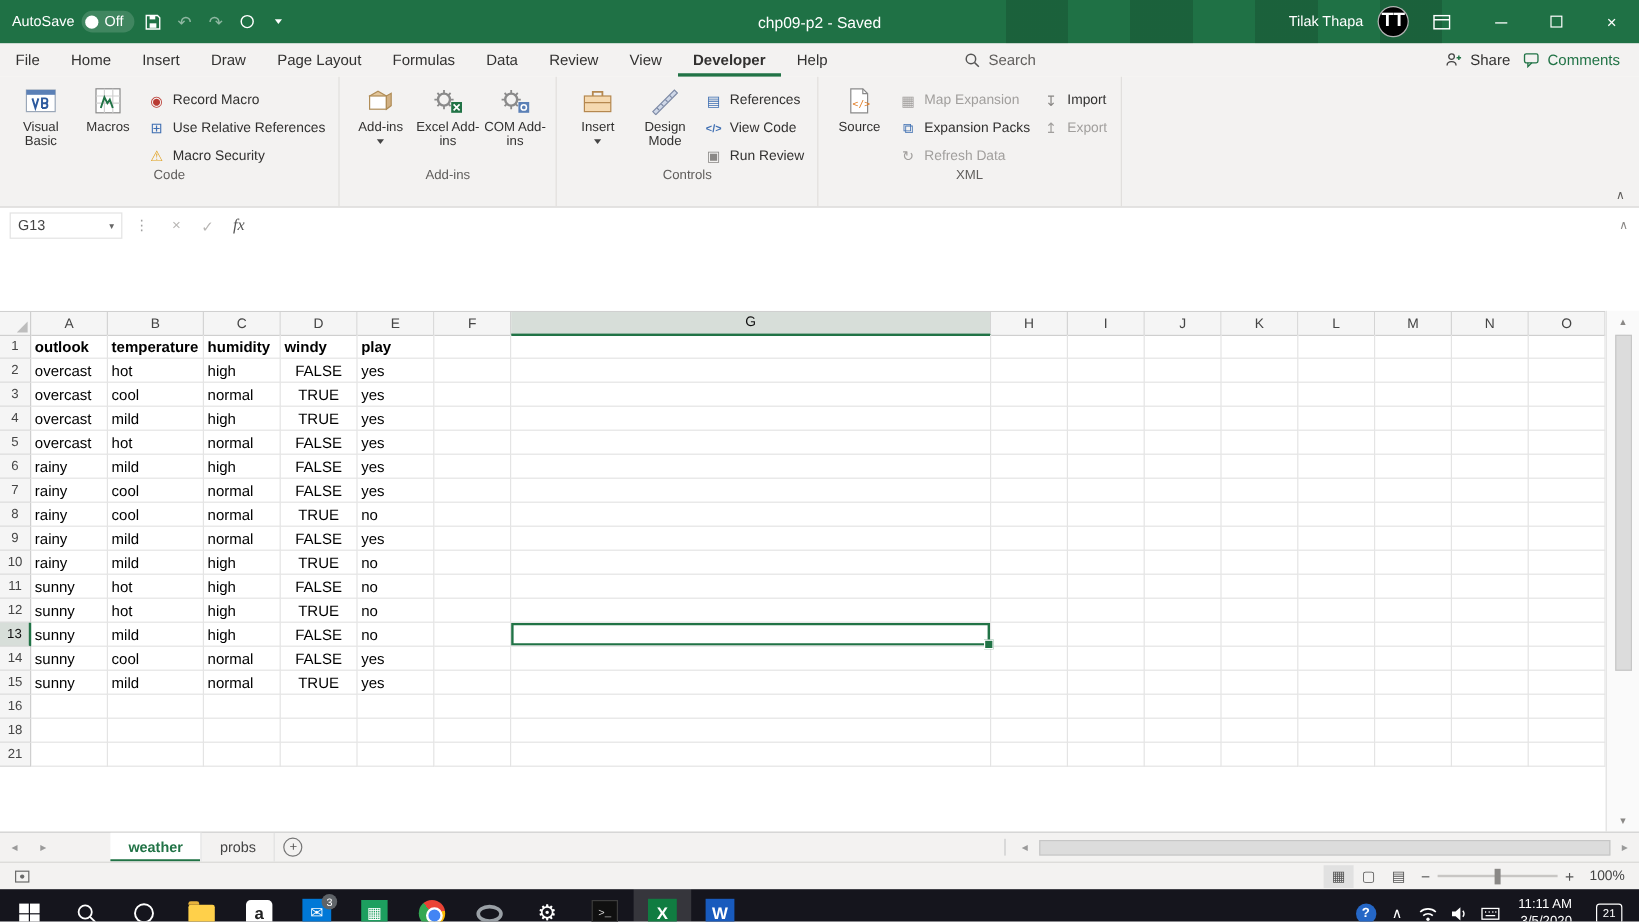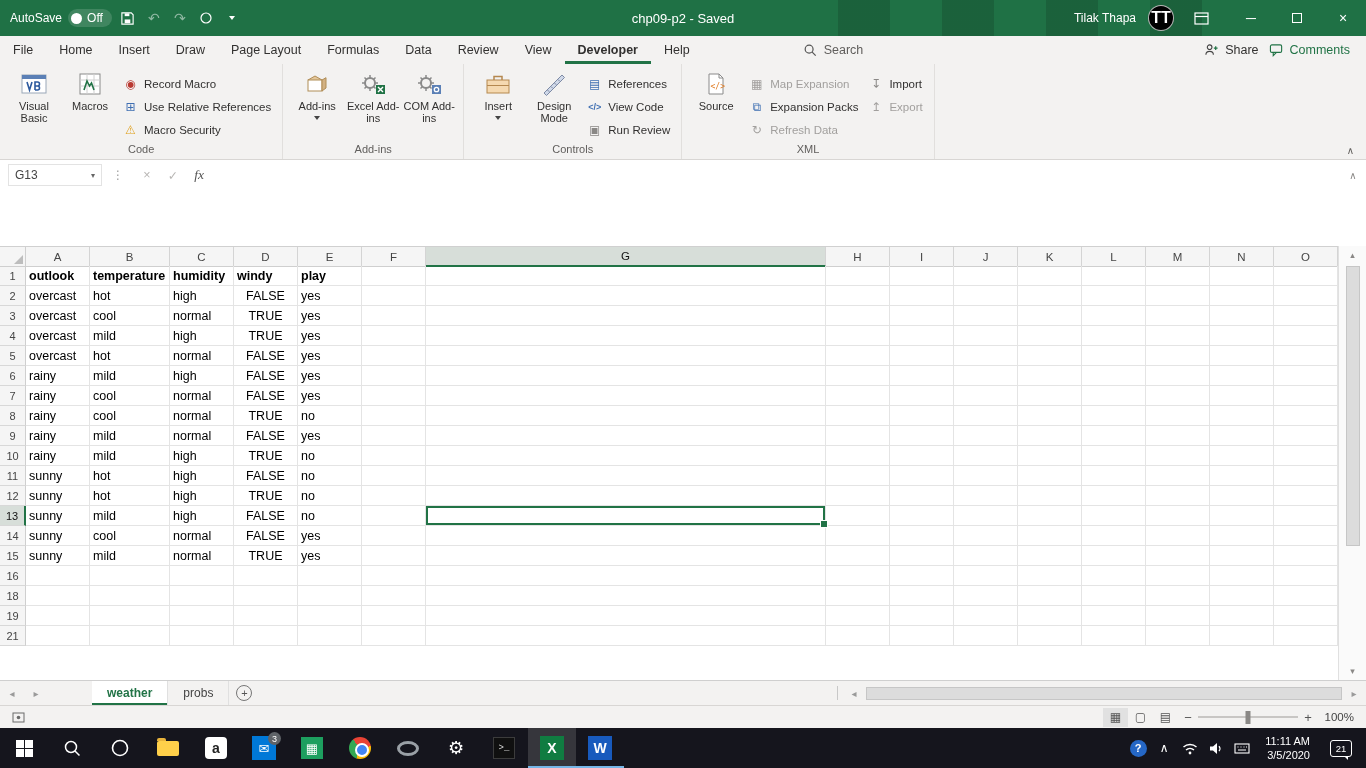--- a/index.html
+++ b/index.html
@@ -34,21 +34,21 @@
   .rtab.active{font-weight:700;box-shadow:inset 0 -3px 0 #217346}
   .searchbox{display:flex;align-items:center;gap:7px;margin-left:100px;color:#605e5c}
   .right-actions{margin-left:auto;display:flex;align-items:center;gap:10px;padding-right:16px}
   .raction{display:flex;align-items:center;gap:6px;color:#323130}
   .raction.green{color:#217346}
 
   
   .ribbon{flex:0 0 96px;background:#f3f2f1;display:flex;position:relative;border-bottom:1px solid #d8d6d4}
   .rgroup{display:flex;flex-direction:column;border-right:1px solid #e1dfdd;padding:2px 3px 0}
   .rgc{display:flex;flex:1;align-items:stretch;gap:2px;padding:0 4px}
-  .rgroup-label{font-size:11px;color:#605e5c;text-align:center;padding:1px 0 4px}
+  .rgroup-label{font-size:11px;color:#605e5c;text-align:center;padding:1px 0 20px}
   .rbig{width:54px;display:flex;flex-direction:column;align-items:center;gap:3px;padding-top:5px;
     font-size:11px;line-height:12px;text-align:center;color:#323130}
   .ricon{height:26px;display:flex;align-items:center;justify-content:center}
   .dd-tri{width:0;height:0;border-left:3.5px solid transparent;border-right:3.5px solid transparent;border-top:4px solid #444;margin-top:1px}
   .rsmallcol{display:flex;flex-direction:column;gap:4px;padding-top:8px}
   .rsmall{display:flex;align-items:center;gap:6px;font-size:11.5px;color:#323130;height:19px;padding:0 4px;white-space:nowrap}
   .sic{width:15px;text-align:center;font-size:12px;line-height:12px}
   .ic-red{color:#b93a32}.ic-blue{color:#3f6fb2}.ic-warn{color:#e0a11f}.ic-gray{color:#8a8886}.ic-code{font-size:9px;font-weight:700;color:#3f6fb2}
   .disabled, .disabled .sic{color:#a19f9d !important}
   .ribbon-collapse{position:absolute;right:12px;bottom:3px;color:#605e5c;font-size:10px}
@@ -745,38 +745,20 @@
             <div class="gcell" style="width: 64px; flex: 0 0 64px;"></div>
             <div class="gcell" style="width: 64px; flex: 0 0 64px;"></div>
             <div class="gcell" style="width: 64px; flex: 0 0 64px;"></div>
             <div class="gcell" style="width: 64px; flex: 0 0 64px;"></div>
             <div class="gcell" style="width: 64px; flex: 0 0 64px;"></div>
             <div class="gcell" style="width: 64px; flex: 0 0 64px;"></div>
             <div class="gcell" style="width: 64px; flex: 0 0 64px;"></div>
             <div class="gcell" style="width: 64px; flex: 0 0 64px;"></div>
           </div>
           <div class="grow">
-            <div class="rowhead">19</div>
-            <div class="gcell" style="width: 64px; flex: 0 0 64px;"></div>
-            <div class="gcell" style="width: 80px; flex: 0 0 80px;"></div>
-            <div class="gcell" style="width: 64px; flex: 0 0 64px;"></div>
-            <div class="gcell" style="width: 64px; flex: 0 0 64px;"></div>
-            <div class="gcell" style="width: 64px; flex: 0 0 64px;"></div>
-            <div class="gcell" style="width: 64px; flex: 0 0 64px;"></div>
-            <div class="gcell" style="width: 400px; flex: 0 0 400px;"></div>
-            <div class="gcell" style="width: 64px; flex: 0 0 64px;"></div>
-            <div class="gcell" style="width: 64px; flex: 0 0 64px;"></div>
-            <div class="gcell" style="width: 64px; flex: 0 0 64px;"></div>
-            <div class="gcell" style="width: 64px; flex: 0 0 64px;"></div>
-            <div class="gcell" style="width: 64px; flex: 0 0 64px;"></div>
-            <div class="gcell" style="width: 64px; flex: 0 0 64px;"></div>
-            <div class="gcell" style="width: 64px; flex: 0 0 64px;"></div>
-            <div class="gcell" style="width: 64px; flex: 0 0 64px;"></div>
-          </div>
-          <div class="grow">
             <div class="rowhead">21</div>
             <div class="gcell" style="width: 64px; flex: 0 0 64px;"></div>
             <div class="gcell" style="width: 80px; flex: 0 0 80px;"></div>
             <div class="gcell" style="width: 64px; flex: 0 0 64px;"></div>
             <div class="gcell" style="width: 64px; flex: 0 0 64px;"></div>
             <div class="gcell" style="width: 64px; flex: 0 0 64px;"></div>
             <div class="gcell" style="width: 64px; flex: 0 0 64px;"></div>
             <div class="gcell" style="width: 400px; flex: 0 0 400px;"></div>
             <div class="gcell" style="width: 64px; flex: 0 0 64px;"></div>
             <div class="gcell" style="width: 64px; flex: 0 0 64px;"></div>

